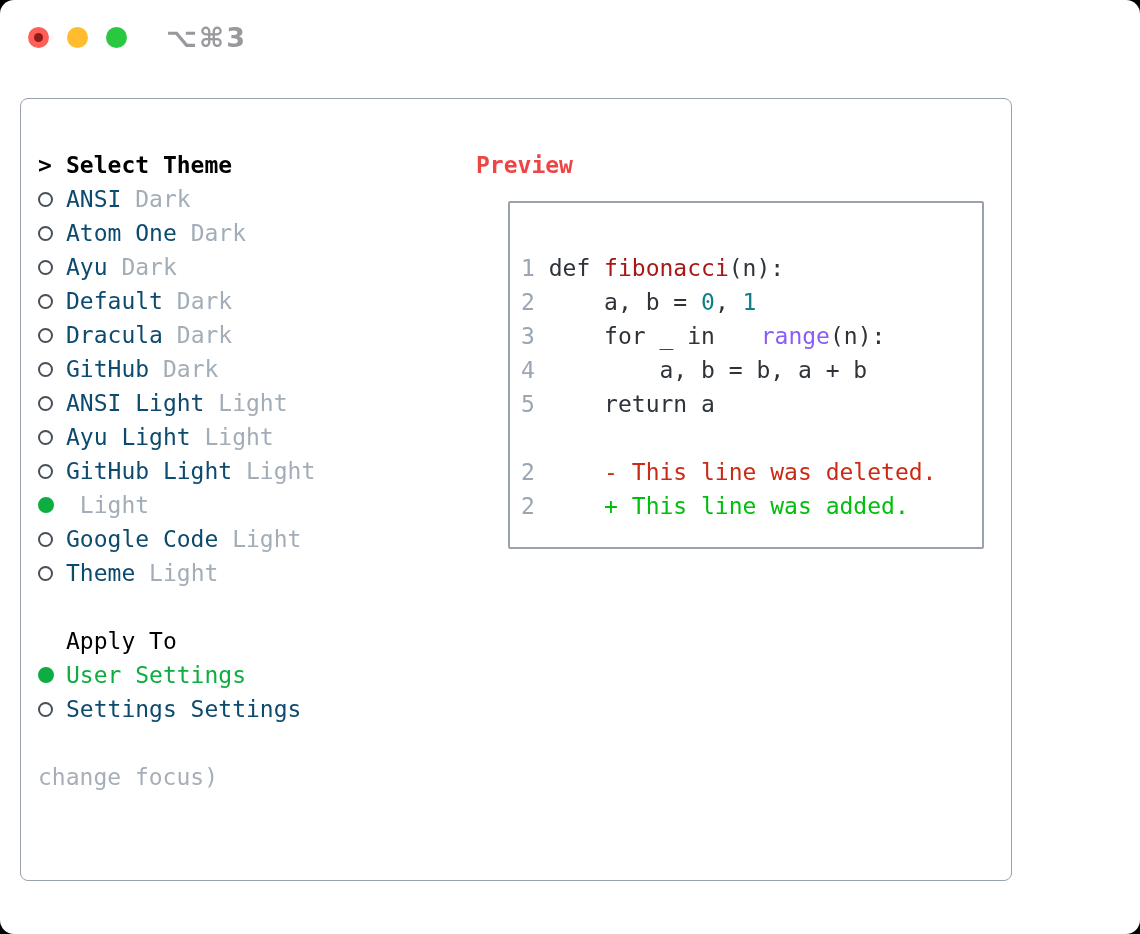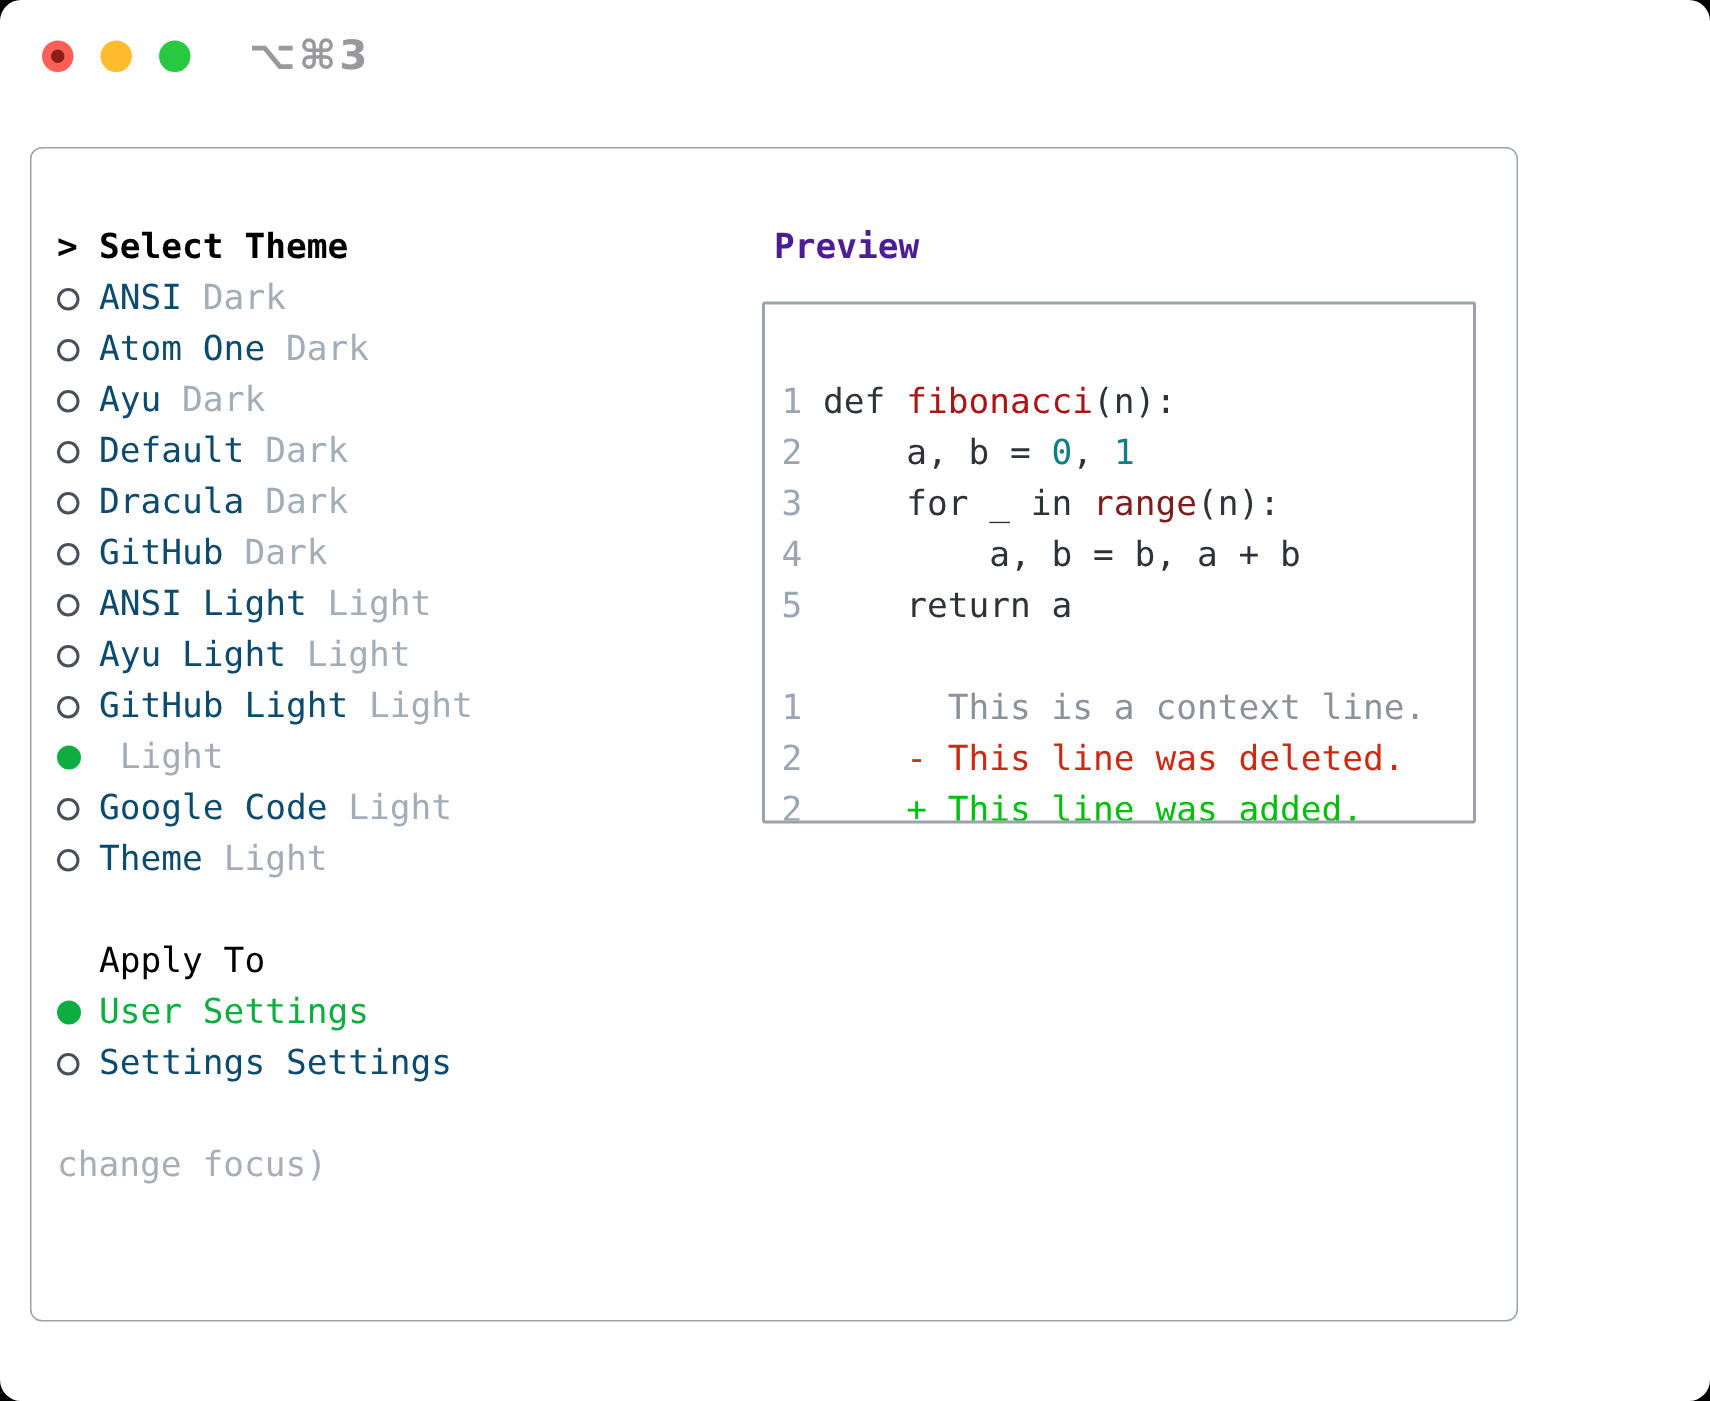--- a/index.html
+++ b/index.html
@@ -52,34 +52,34 @@
   .name{color:#0c4a6e;}
   .name.sel{color:#0ead41;}
   .variant{color:#a2adb8;margin-left:13.85px;}
   
   .theme-menu{position:absolute;left:38px;top:148px;}
   .apply-block{position:absolute;left:38px;top:624px;}
   .hint-block{position:absolute;left:38px;top:760px;}
   .hint-line{height:34px;line-height:34px;font-size:23px;color:#a6aeb9;white-space:pre;}
   
   .preview-header{
-    position:absolute;left:516px;top:148px;height:34px;line-height:34px;
-    font-size:23px;font-weight:bold;color:#4c1d95;
+    position:absolute;left:476px;top:148px;height:34px;line-height:34px;
+    font-size:23px;font-weight:bold;color:#ef4444;
   }
   .preview-box{
     position:absolute;left:508px;top:201px;width:476px;height:348px;
     border:2px solid #99a2ad;box-sizing:border-box;border-radius:2px;
     padding:48px 0 0 11px;overflow:hidden;background:#fff;
   }
   .pline{height:34px;line-height:34px;font-size:23px;white-space:pre;}
   .ln{color:#9aa6b2;}
   .c-plain{color:#2d3339;}
   .c-fn{color:#a81616;}
   .c-num{color:#0e7f87;}
-  .c-call{color:#7f1d1d;}
+  .c-call{color:#8b5cf6;margin-left:32px;}
   .c-ctx{color:#8b929b;}
   .c-del{color:#cb2a15;}
   .c-add{color:#00bf0c;}
 </style>
 </head>
 <body>
 
 <div class="window">
 
   <div class="titlebar">
@@ -154,18 +154,17 @@
 
   <div class="preview-header">Preview</div>
 
   <div class="preview-box">
     <div class="pline"><span class="ln">1</span><span class="c-plain"> def </span><span class="c-fn">fibonacci</span><span class="c-plain">(n):</span></div>
     <div class="pline"><span class="ln">2</span><span class="c-plain">     a, b = </span><span class="c-num">0</span><span class="c-plain">, </span><span class="c-num">1</span></div>
     <div class="pline"><span class="ln">3</span><span class="c-plain">     for _ in </span><span class="c-call">range</span><span class="c-plain">(n):</span></div>
     <div class="pline"><span class="ln">4</span><span class="c-plain">         a, b = b, a + b</span></div>
     <div class="pline"><span class="ln">5</span><span class="c-plain">     return a</span></div>
     <div class="pline"></div>
-    <div class="pline"><span class="ln">1</span><span class="c-ctx">       This is a context line.</span></div>
     <div class="pline"><span class="ln">2</span><span class="c-del">     - This line was deleted.</span></div>
     <div class="pline"><span class="ln">2</span><span class="c-add">     + This line was added.</span></div>
   </div>
 
 </div>
 
 </body></html>

